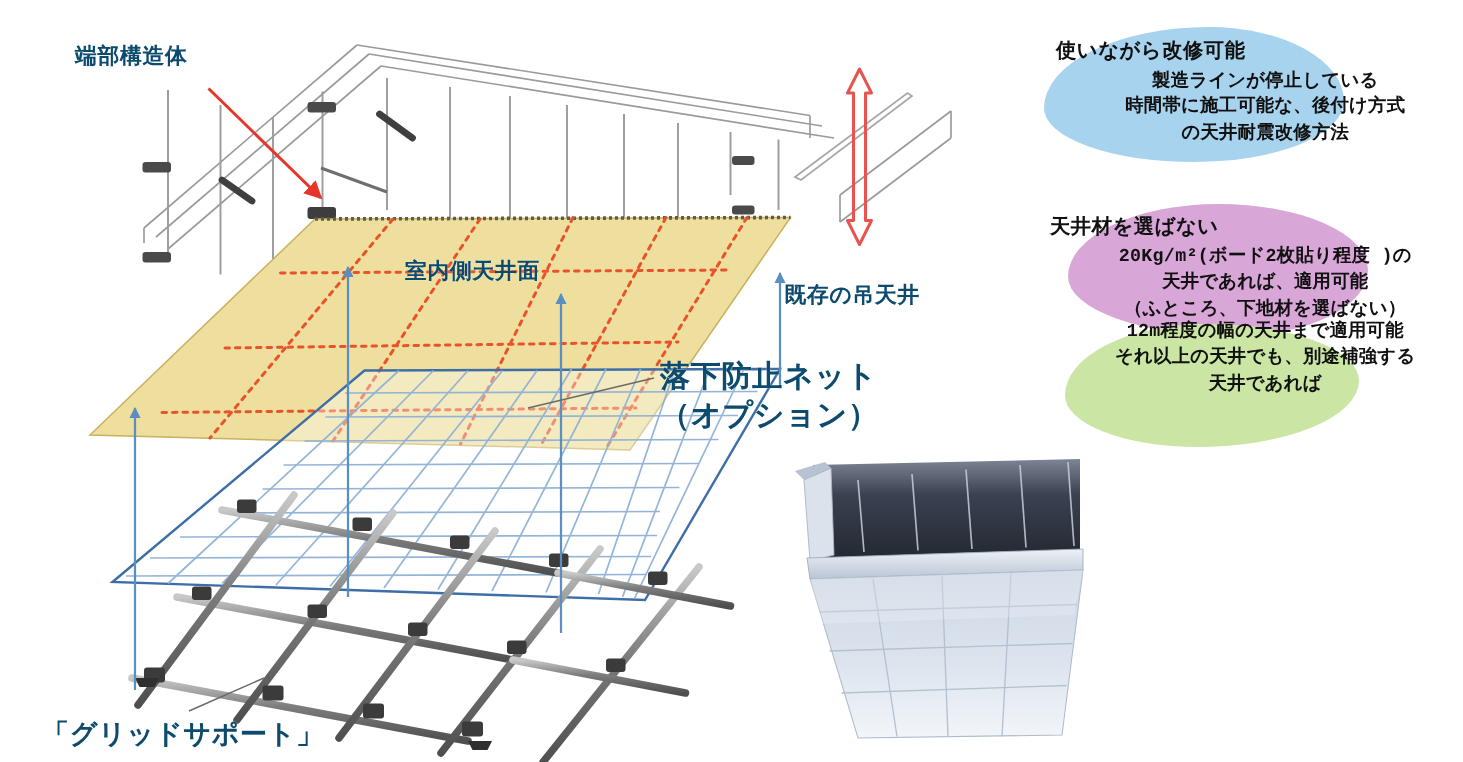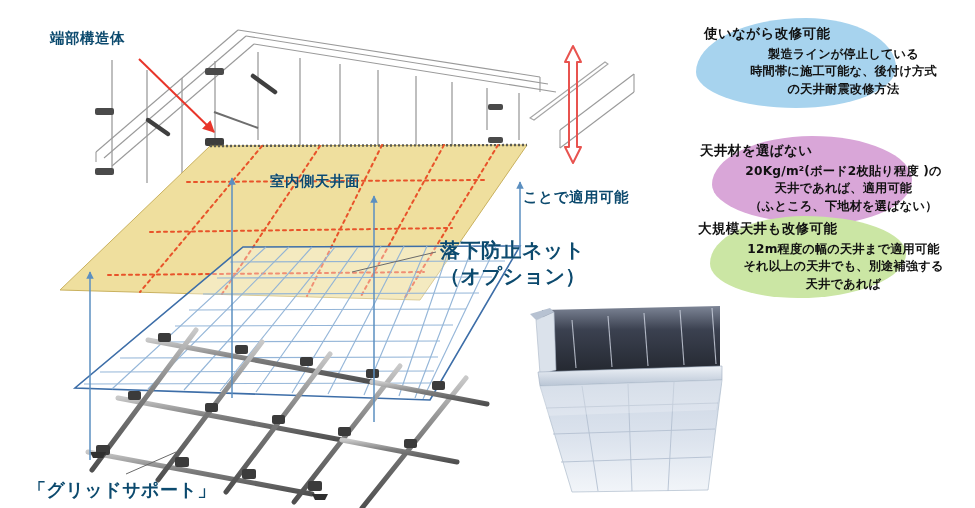--- a/index.html
+++ b/index.html
@@ -25,21 +25,21 @@
   }
   #lbl-end-structure{left:50px;top:29px;font-size:14.5px;}
   #lbl-ceiling-face{left:270px;top:172px;font-size:14.5px;}
   #lbl-existing{left:523px;top:188px;font-size:14.5px;}
   #lbl-net{left:440px;top:238px;font-size:20px;}
   #lbl-net .l2{display:block;}
   #lbl-grid-support{left:28px;top:478px;font-size:18px;text-align:center;}
 
   
   #features{position:absolute;left:690px;top:14px;width:285px;height:290px;}
-  .feature{position:relative;}
+  .feature{position:relative;font-family:Liberation Mono, monospace;}
   .blob{
     position:absolute;
     border-radius:50%;
     z-index:0;
     filter:blur(.4px);
   }
   .feat-head{
     position:relative;z-index:2;
     font-weight:bold;font-size:13.5px;color:#111;
     white-space:nowrap;letter-spacing:.4px;
@@ -324,21 +324,21 @@
       <path d="M41,162 L191,157"></path>
     </g>
 
     <path d="M20,86 L202,80 L196,110 L24,116 z" fill="#ffffff" opacity="0.22"></path>
   </svg>
 
   <div class="lbl" id="lbl-end-structure">端部構造体</div>
 
   <div class="lbl" id="lbl-ceiling-face">室内側天井面</div>
 
-  <div class="lbl" id="lbl-existing">ことで適用可能</div>
+  <div class="lbl" id="lbl-existing">既存の吊天井</div>
 
   <div class="lbl" id="lbl-net">
     <span class="l1">落下防止ネット</span>
     <span class="l2">（オプション）</span>
   </div>
 
   <div class="lbl" id="lbl-grid-support">「グリッドサポート」</div>
 
   <div id="features">
 
@@ -357,21 +357,20 @@
       <div class="feat-head">天井材を選ばない</div>
       <div class="feat-body">
         <span>20Kg/m²(ボード2枚貼り程度 )の</span>
         <span>天井であれば、適用可能</span>
         <span>（ふところ、下地材を選ばない）</span>
       </div>
     </div>
 
     <div class="feature" id="feature-largescale">
       <div class="blob"></div>
-      <div class="feat-head">大規模天井も改修可能</div>
       <div class="feat-body">
         <span>12m程度の幅の天井まで適用可能</span>
         <span>それ以上の天井でも、別途補強する</span>
         <span>天井であれば</span>
       </div>
     </div>
 
   </div>
 
 </div>

